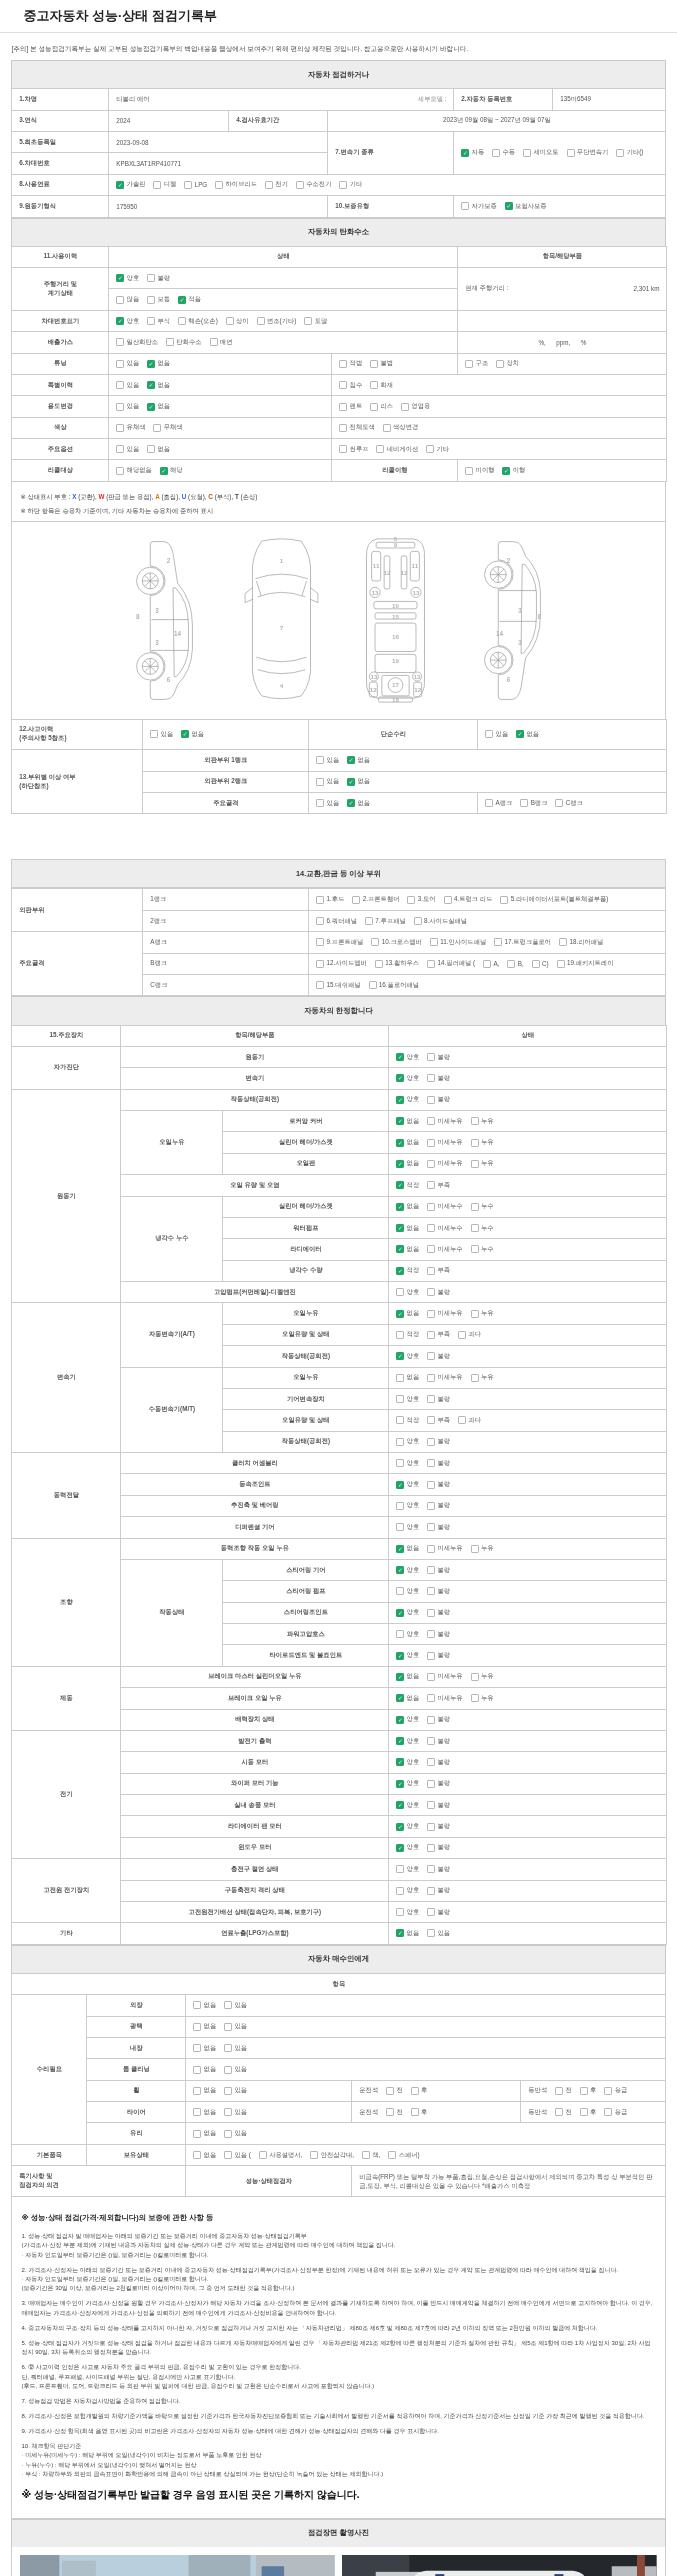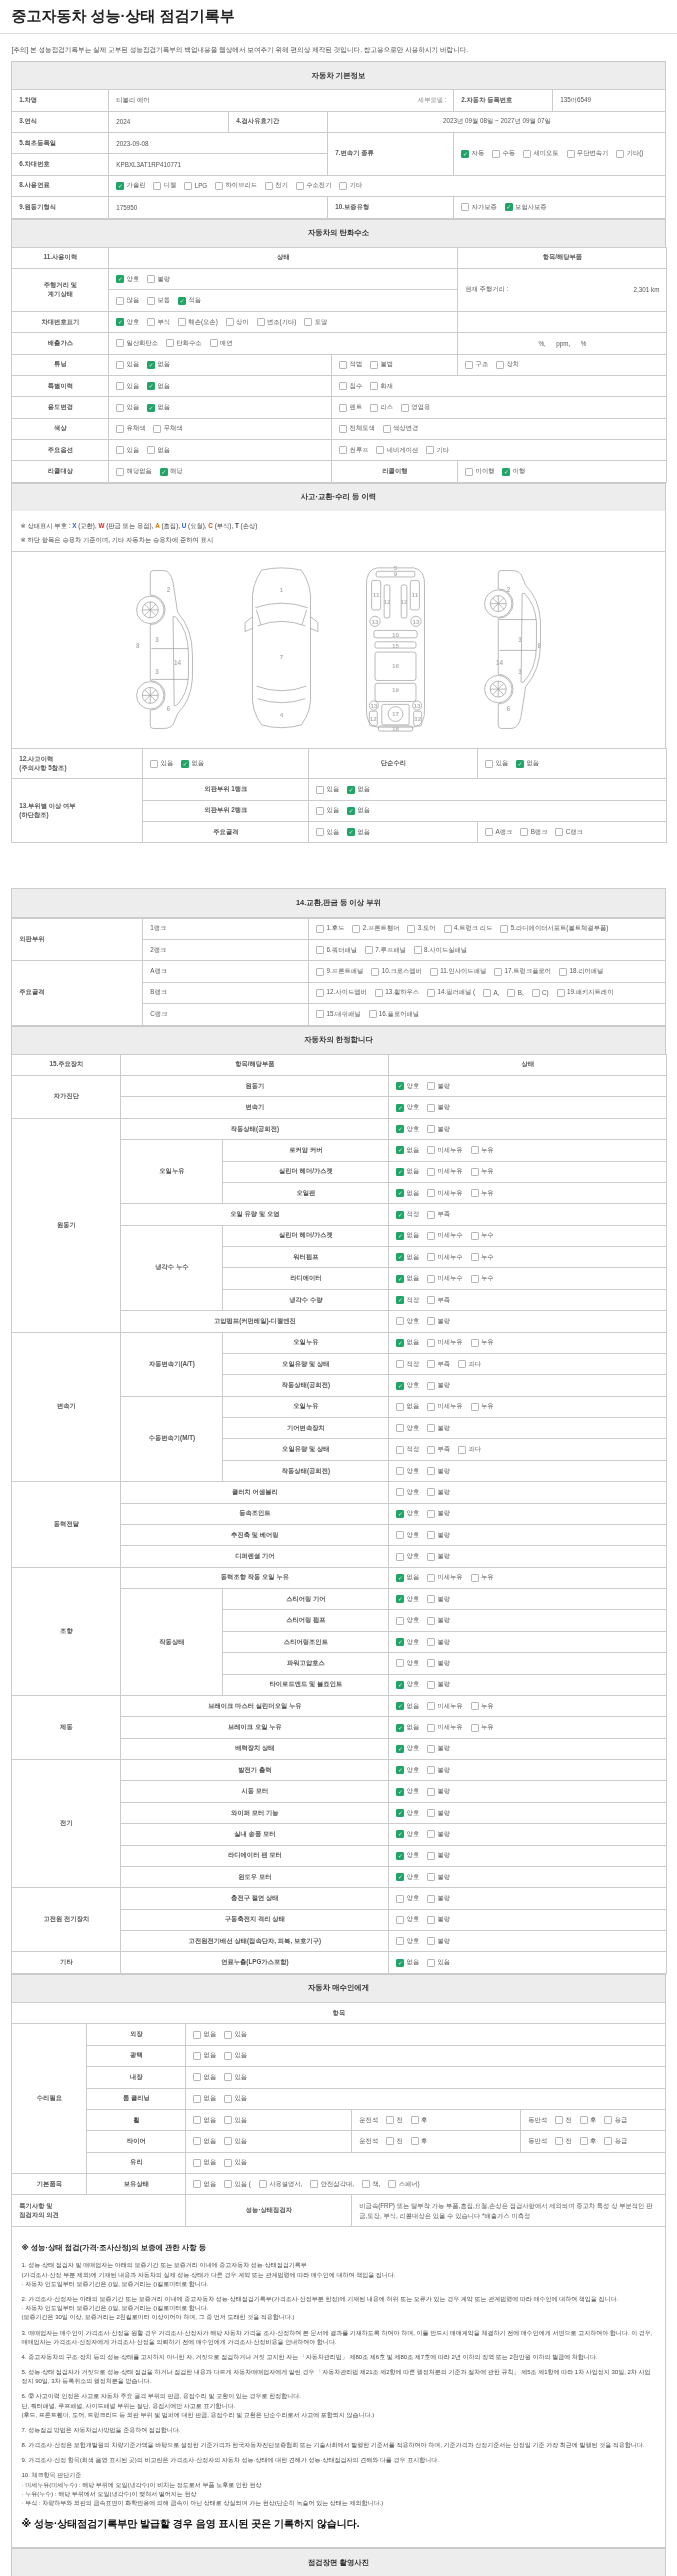--- a/index.html
+++ b/index.html
@@ -4,21 +4,21 @@
 <style>
   * { box-sizing: border-box; margin: 0; padding: 0; }
   html,body { background:#fff; }
   body {
     width:677px;
     font-family:"Liberation Sans","DejaVu Sans",sans-serif;
     color:#333;
     font-size:6.3px;
   }
   .wrap { padding:0 11.4px 17px 11.4px; }
-  .page-title { font-size:15px; font-weight:bold; color:#222; padding:6.9px 0 6.9px 0; }
+  .page-title { font-size:13px; font-weight:bold; color:#222; padding:6.9px 0 6.9px 0;margin-left:12px; }
   .title-rule { border-bottom:1.1px solid #ddd; margin:0 -11.4px; }
   .top-notice { padding:12.6px 0 5.7px 0; color:#444; font-size:6.6px; }
   .issue-no { font-weight:bold; font-size:7.1px; color:#222; padding:8px 0 4.6px 0; }
 
   table.tbl { width:100%; border-collapse:collapse; table-layout:fixed; }
   table.tbl td { border:0.6px solid #ccc; padding:5.7px 6.9px; font-size:6.3px; color:#555; vertical-align:middle; word-break:break-all; }
   td.lbl { font-weight:bold; color:#333; }
   td.ctr { text-align:center; }
   .band { border:0.6px solid #c9c9c9; border-bottom:none; background:#ededed; text-align:center;
           font-weight:bold; font-size:7.4px; color:#333; padding:8.6px 0; }
@@ -52,21 +52,21 @@
 </style>
 </head>
 <body>
 
 <div class="wrap">
 
   <div class="page-title">중고자동차 성능·상태 점검기록부</div>
   <div class="title-rule"></div>
   <div class="top-notice">[주의] 본 성능점검기록부는 실제 교부된 성능점검기록부의 백업내용을 웹상에서 보여주기 위해 편의상 제작된 것입니다. 참고용으로만 사용하시기 바랍니다.</div>
 
-  <div class="band">자동차 기본정보</div>
+  <div class="band">자동차 점검하거나</div>
   <table class="tbl">
     <colgroup>
         <col style="width:97px">
         <col style="width:120px">
         <col style="width:99px">
         <col style="width:126px">
         <col style="width:99px">
         <col style="width:113px">
       </colgroup>
     <tbody>
@@ -460,21 +460,20 @@
               <span class="opt">
                 <span class="cb on">✓</span>
                 <span>이행</span>
               </span>
             </div>
           </td>
     </tr>
   </tbody>
     </table>
 
-  <div class="band">사고·교환·수리 등 이력</div>
   <div class="legend-box">
     <div class="legend-line"><span>※ 상태표시 부호 : </span><span style="color: rgb(37, 99, 235); font-weight: bold;">X</span><span> (교환), </span><span style="color: rgb(220, 38, 38); font-weight: bold;">W</span><span> (판금 또는 용접), </span><span style="color: rgb(217, 119, 6); font-weight: bold;">A</span><span> (흠집), </span><span style="color: rgb(37, 99, 235); font-weight: bold;">U</span><span> (요철), </span><span style="color: rgb(180, 83, 9); font-weight: bold;">C</span><span> (부식), </span><span style="color: rgb(55, 65, 81); font-weight: bold;">T</span><span> (손상)</span></div>
     <div class="legend-line">※ 하단 항목은 승용차 기준이며, 기타 자동차는 승용차에 준하여 표시</div>
   </div>
 
   <div class="diagram-row">
 
     <svg width="97" height="171" viewBox="0 0 170 300" style="font-size:11px">
       <g transform="rotate(90 85 150) translate(-65,75)">
         <path class="ln" d="M15,95 L15,76 Q16,64 36,60 L88,52 Q118,26 162,26 L204,26 Q242,28 266,52 L281,58 Q292,62 292,76 L292,95 Q292,100 286,100 L260,100 A26,26 0 0 0 208,100 L110,100 A26,26 0 0 0 58,100 L21,100 Q15,100 15,95 Z"></path>
@@ -1756,21 +1755,21 @@
     <tr>
       <td colspan="2" class="lbl" style="white-space:pre-line">특기사항 및
 점검자의 의견</td>
       <td class="ctr lbl">성능·상태점검자</td>
       <td colspan="2" style="line-height:1.5">비금속(FRP) 또는 탈부착 가능 부품,흠집,요철,손상은 점검사항에서 제외되며 중고차 특성 상 부분적인 판금,도장, 부식, 리콜대상은 있을 수 있습니다 *배출가스 미측정</td>
     </tr>
   </tbody>
     </table>
 
   <div class="notice-box">
-    <div class="notice-head">※ 성능·상태 점검(가격·조사산정)의 보증에 관한 사항 등</div>
+    <div class="notice-head">※ 성능·상태 점검(가격·제외합니다)의 보증에 관한 사항 등</div>
     <div class="notice-item">1. 성능·상태 점검자 및 매매업자는 아래의 보증기간 또는 보증거리 이내에 중고자동차 성능·상태점검기록부
 (가격조사·산정 부분 제외)에 기재된 내용과 자동차의 실제 성능·상태가 다른 경우 계약 또는 관계법령에 따라 매수인에 대하여 책임을 집니다.
 · 자동차 인도일부터 보증기간은 ()일, 보증거리는 ()킬로미터로 합니다.</div>
     <div class="notice-item">2. 가격조사·산정자는 아래의 보증기간 또는 보증거리 이내에 중고자동차 성능·상태점검기록부(가격조사·산정부분 한정)에 기재된 내용에 허위 또는 오류가 있는 경우 계약 또는 관계법령에 따라 매수인에 대하여 책임을 집니다.
 · 자동차 인도일부터 보증기간은 ()일, 보증거리는 ()킬로미터로 합니다.
 (보증기간은 30일 이상, 보증거리는 2천킬로미터 이상이어야 하며, 그 중 먼저 도래한 것을 적용합니다.)</div>
     <div class="notice-item">3. 매매업자는 매수인이 가격조사·산정을 원할 경우 가격조사·산정자가 해당 자동차 가격을 조사·산정하여 본 문서에 결과를 기재하도록 하여야 하며, 이를 반드시 매매계약을 체결하기 전에 매수인에게 서면으로 고지하여야 합니다. 이 경우, 매매업자는 가격조사·산정자에게 가격조사·산정을 의뢰하기 전에 매수인에게 가격조사·산정비용을 안내하여야 합니다.</div>
     <div class="notice-item">4. 중고자동차의 구조·장치 등의 성능·상태를 고지하지 아니한 자, 거짓으로 점검하거나 거짓 고지한 자는 「자동차관리법」 제80조 제6호 및 제80조 제7호에 따라 2년 이하의 징역 또는 2천만원 이하의 벌금에 처합니다.</div>
     <div class="notice-item">5. 성능·상태 점검자가 거짓으로 성능·상태 점검을 하거나 점검한 내용과 다르게 자동차매매업자에게 알린 경우 「자동차관리법 제21조 제2항에 따른 행정처분의 기준과 절차에 관한 규칙」 제5조 제1항에 따라 1차 사업정지 30일, 2차 사업정지 90일, 3차 등록취소의 행정처분을 받습니다.</div>
     <div class="notice-item">6. ⑫ 사고이력 인정은 사고로 자동차 주요 골격 부위의 판금, 용접수리 및 교환이 있는 경우로 한정합니다.

